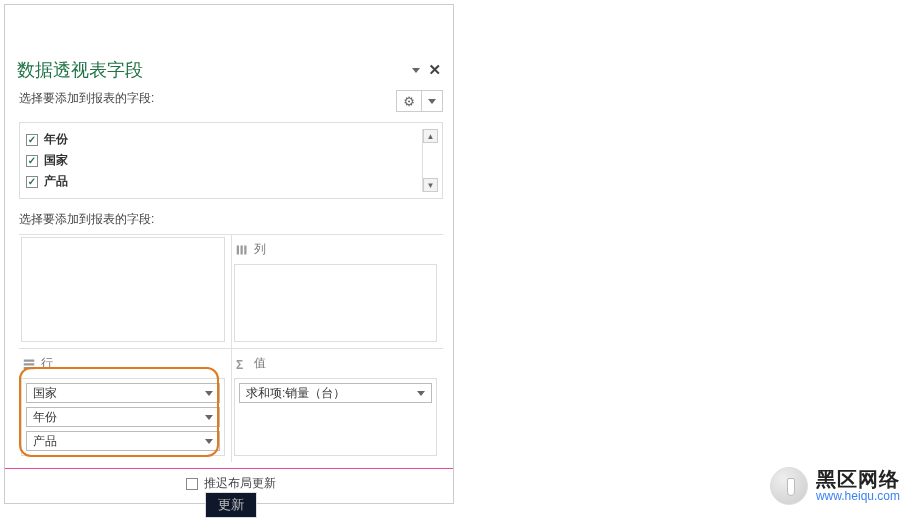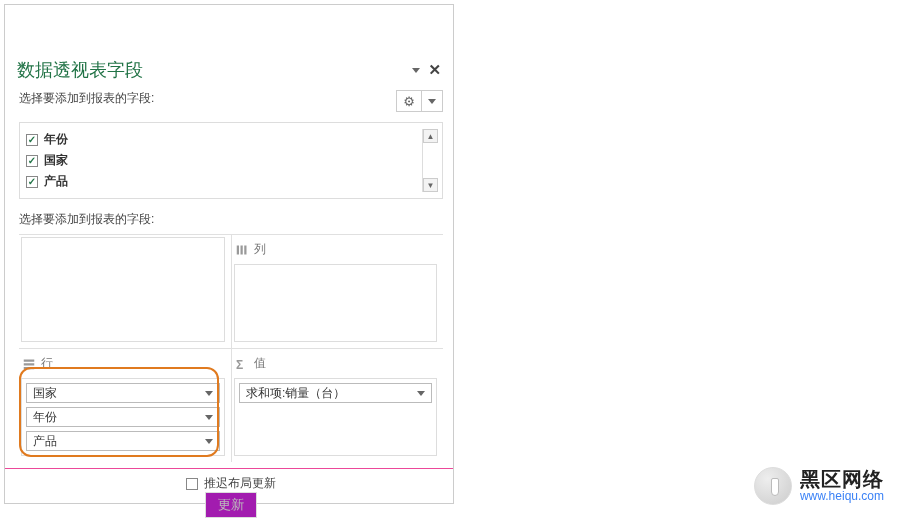--- a/index.html
+++ b/index.html
@@ -180,25 +180,25 @@
     }
     .footer-cb {
       display: flex; align-items: center; gap: 6px;
       color: #444;
     }
     .footer-cb .cb { color: transparent; }
     .update-btn {
       border: 1px solid #ddd;
       padding: 3px 12px;
       color: #bbb;
-      background: #a21caf;
+      background: #0f172a;
     }
     .watermark {
       position: absolute;
-      right: 16px;
+      right: 0;
       bottom: 18px;
       display: flex;
       align-items: center;
       gap: 8px;
     }
     .wm-logo {
       width: 38px; height: 38px;
       border-radius: 50%;
       background: radial-gradient(circle at 35% 30%, #eee, #ccc);
       border: 1px solid #ddd;

